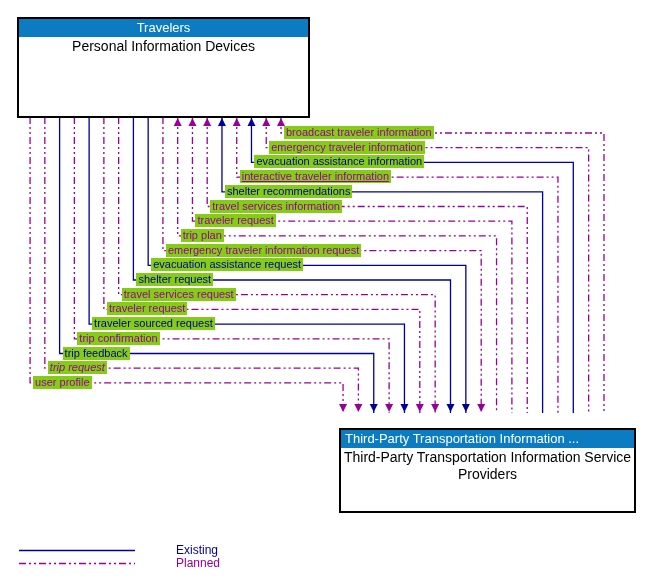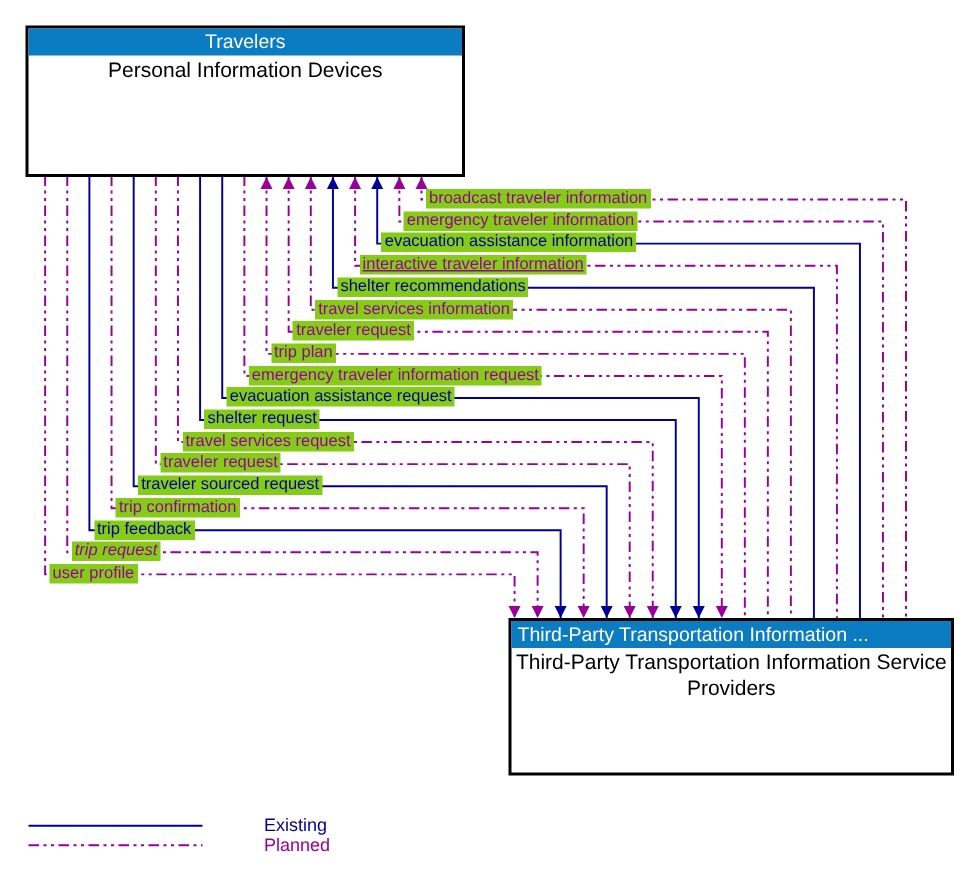--- a/index.html
+++ b/index.html
@@ -80,21 +80,21 @@
       <span class="flow-label" style="left: 62.6px; top: 346.5px; color: rgb(0, 0, 153);">trip feedback</span>
       <span class="flow-label" style="left: 47.84px; top: 361.2px; color: rgb(153, 0, 153); font-style: italic;">trip request</span>
       <span class="flow-label" style="left: 33.08px; top: 375.9px; color: rgb(153, 0, 153);">user profile</span>
     </div>
 
   <div class="entity-box" style="left: 17px; top: 17px; width: 293px; height: 101px; border-color: rgb(0, 0, 0);">
     <div class="box-header centered" style="background: rgb(12, 124, 194); color: rgb(255, 255, 255);">Travelers</div>
     <div class="box-body-label">Personal Information Devices</div>
   </div>
 
-  <div class="entity-box" style="left: 339px; top: 412px; width: 297px; height: 105px; border-color: rgb(0, 0, 0);">
+  <div class="entity-box" style="left: 339px; top: 428px; width: 297px; height: 85px; border-color: rgb(0, 0, 0);">
     <div class="box-header left" style="background: rgb(12, 124, 194); color: rgb(255, 255, 255);">Third-Party Transportation Information ...</div>
     <div class="box-body-label">Third-Party Transportation Information Service Providers</div>
   </div>
 
   <div id="legend">
     <div class="legend-row">
       <svg class="legend-swatch" width="118" height="7">
         <line x1="1" y1="3.5" x2="117" y2="3.5" stroke-width="1.3" stroke="#000099"></line>
       </svg>
       <span class="legend-label" style="color: rgb(0, 0, 153);">Existing</span>

